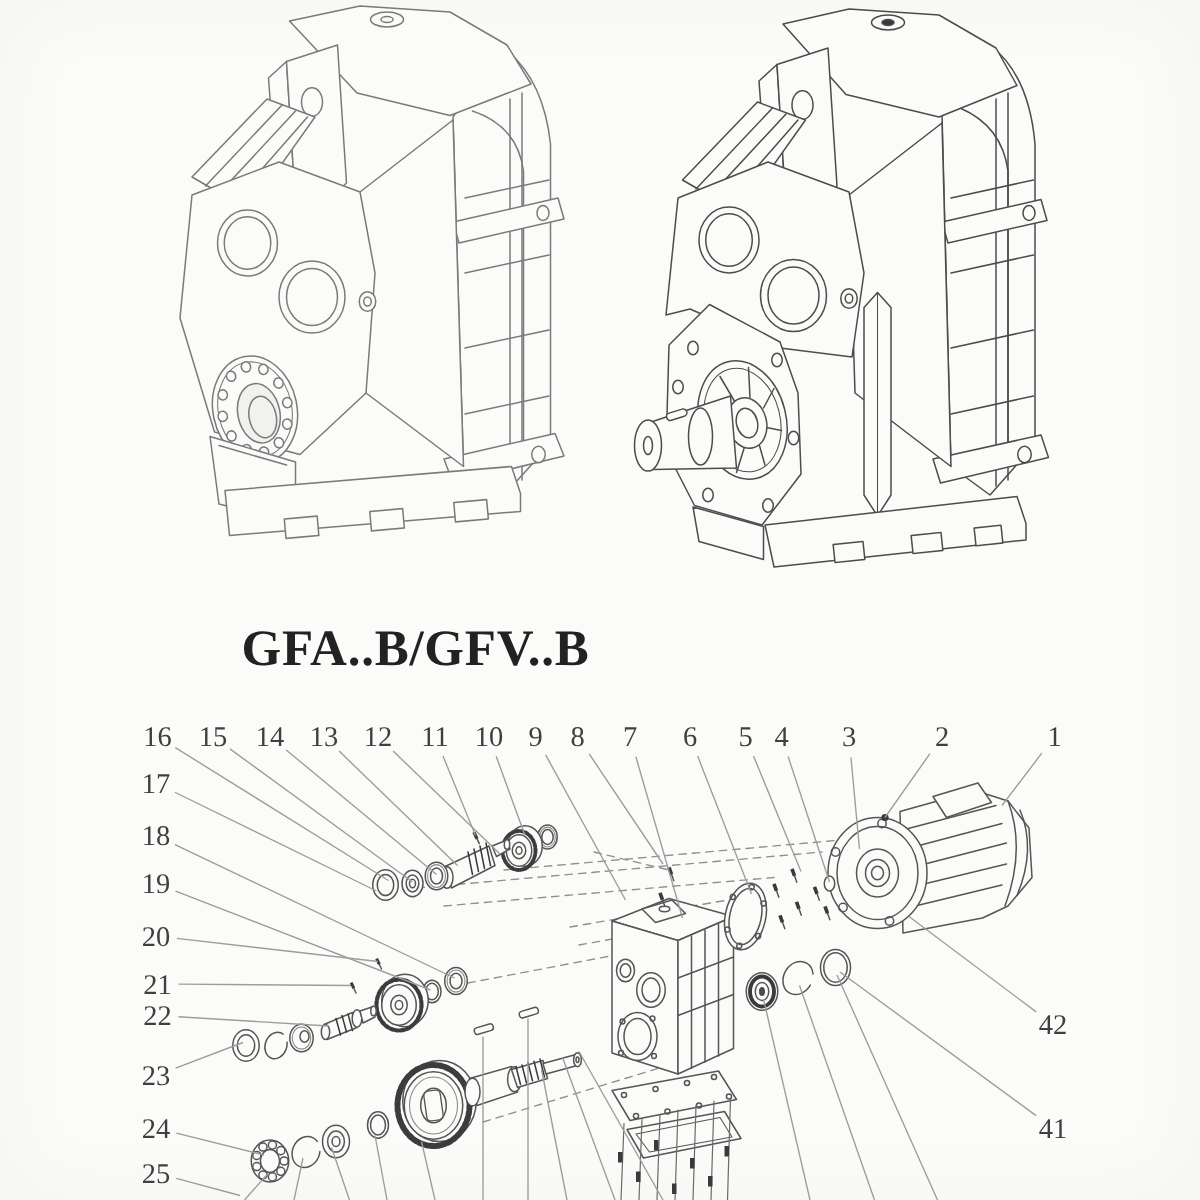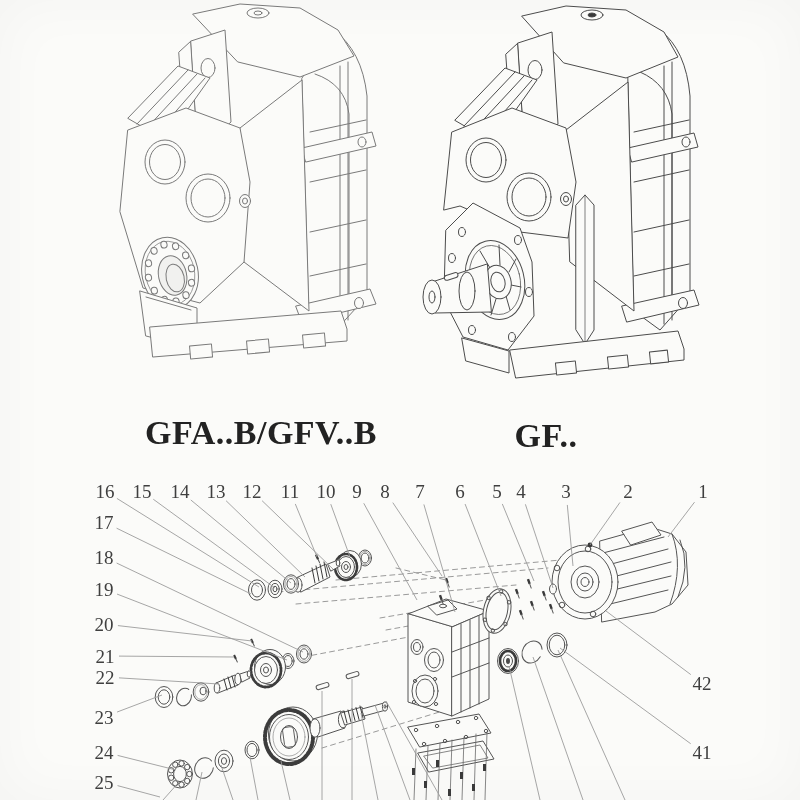--- a/index.html
+++ b/index.html
@@ -1,21 +1,21 @@
 <!DOCTYPE html>
 <html><head>
 <meta charset="utf-8">
 <style>
   html,body{margin:0;padding:0;background:#ffffff;}
   #page{position:relative;width:800px;height:800px;background:#fbfbf9;overflow:hidden;
         font-family:"Liberation Sans",sans-serif;box-shadow:inset 0 0 60px rgba(0,0,0,0.03);}
   #art,#leader-layer{position:absolute;left:0;top:0;}
   .caption{position:absolute;font-family:"Liberation Serif",serif;font-weight:700;
            color:#222;font-size:34px;letter-spacing:.5px;text-align:center;white-space:nowrap;}
-  #cap-left{left:118px;top:414px;width:286px;text-align:center;}
+  #cap-left{left:134px;top:414px;width:286px;text-align:center;}
   #cap-right{left:468px;top:417px;width:156px;}
   .callout{font-family:"Liberation Serif",serif;font-size:19px;fill:#3f3f3f;text-anchor:middle;}
   .leader{stroke:#9c9c9c;stroke-width:.9;fill:none;}
   .fw{fill:#fbfbf9;}
   .nf{fill:none;}
   .dash{stroke:#8f8f8f;stroke-width:.9;stroke-dasharray:5 4;fill:none;}
   .dk{stroke:#3a3a3a;}
   .teeth{fill:none;stroke:#3c3c3c;}
   .thin{stroke-width:.7;stroke:#8a8a8a;fill:none;}
 </style>
@@ -485,15 +485,14 @@
       <line x1="352" y1="800" x2="352" y2="679" class="leader"></line>
       <line x1="378" y1="800" x2="361" y2="713" class="leader"></line>
       <line x1="410" y1="800" x2="375" y2="705" class="leader"></line>
       <line x1="442" y1="800" x2="386" y2="701" class="leader"></line>
       <line x1="540" y1="800" x2="509" y2="666" class="leader"></line>
       <line x1="583" y1="800" x2="533" y2="657" class="leader"></line>
       <line x1="625" y1="800" x2="558" y2="650" class="leader"></line>
     </svg>
 
 <div id="cap-left" class="caption">GFA..B/GFV..B</div>
-<div id="cap-right" class="caption">GF..</div>
 
 </div>
 
 </body></html>

